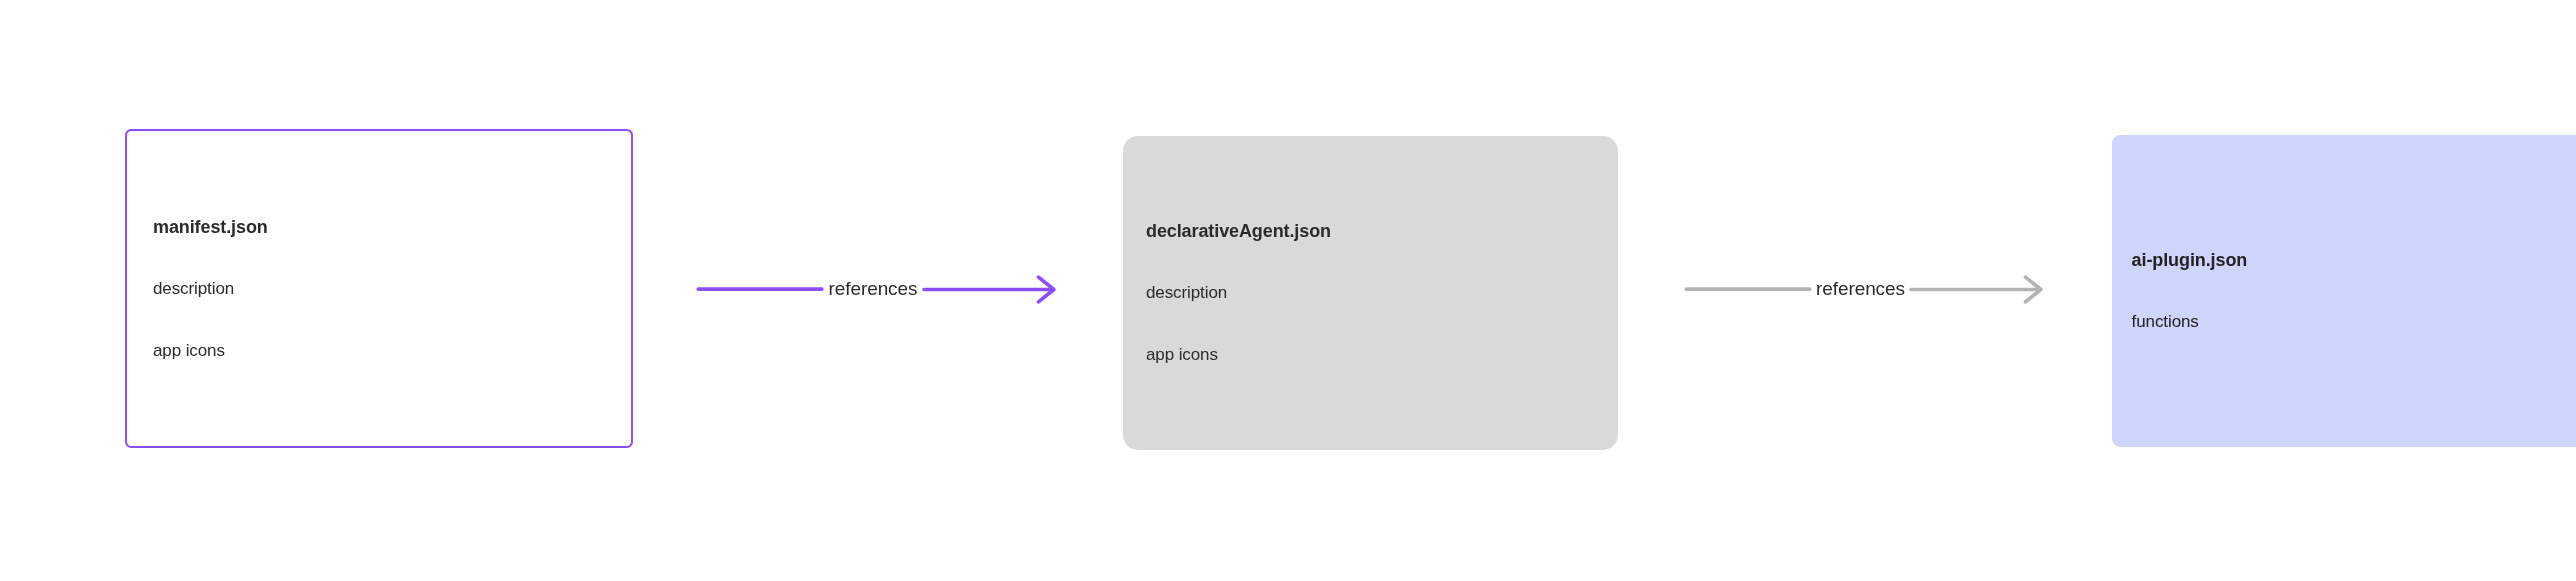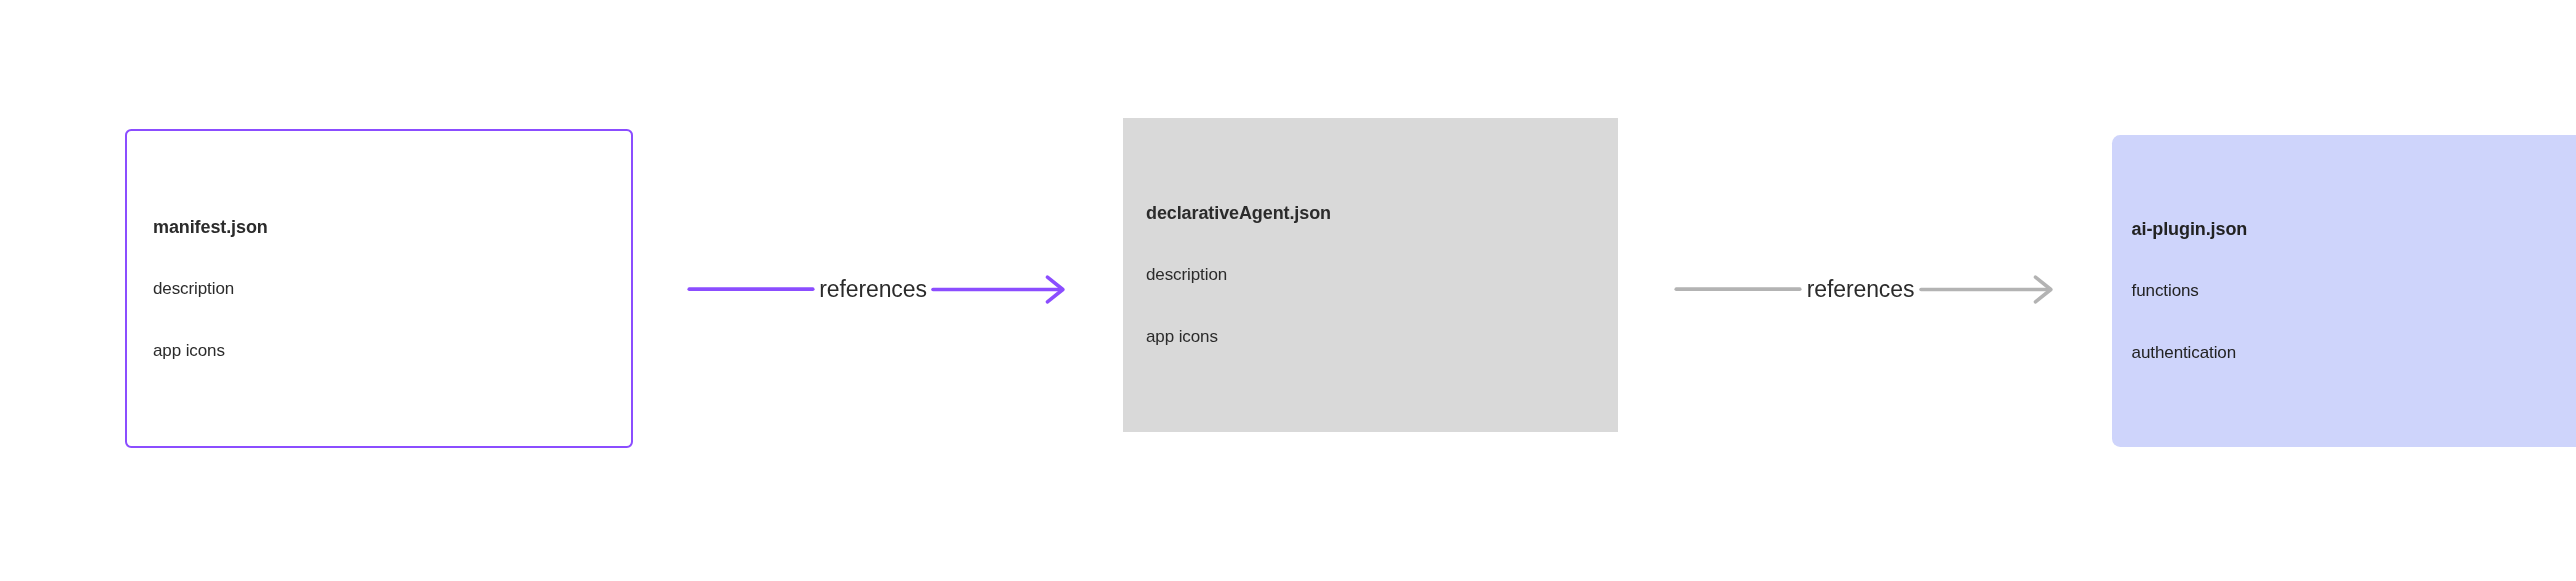--- a/index.html
+++ b/index.html
@@ -51,25 +51,25 @@
     background: #ffffff;
     border: 2.6px solid #8b4dff;
     border-radius: 6.2px;
     padding-left: 26px;
     color: #2b2b2b;
   }
 
   
   #node-declarative {
     left: 1123px;
-    top: 118px;
+    top: 136px;
     width: 495px;
     height: 314px;
     background: #d9d9d9;
-    border-radius: 0;
+    border-radius: 15px;
     padding-left: 23px;
     color: #2b2b2b;
   }
 
   
   #node-aiplugin {
     left: 2112px;
     top: 135px;
     width: 495px;
     height: 312px;
@@ -85,21 +85,21 @@
   
   .edge {
     position: absolute;
     height: 62px;
     display: flex;
     flex-direction: row;
     align-items: center;
     justify-content: center;
   }
   .edge .edge-label {
-    font-size: 23px;
+    font-size: 19px;
     color: #2b2b2b;
     white-space: nowrap;
     padding: 0 6.2px;
     letter-spacing: -0.1px;
   }
   .edge .edge-seg-left,
   .edge .edge-seg-right {
     display: block;
   }
   .edge svg { display: block; overflow: visible; }
@@ -150,17 +150,16 @@
       <svg width="134" height="31" viewBox="0 0 260 60" aria-hidden="true">
         <line x1="0" y1="30" x2="248" y2="30" stroke="#b3b3b3" stroke-width="7" stroke-linecap="round"></line>
         <polyline points="222,6 252,30 222,54" fill="none" stroke="#b3b3b3" stroke-width="7" stroke-linecap="round" stroke-linejoin="round"></polyline>
       </svg>
     </span>
   </div>
 
   <div class="node" id="node-aiplugin">
     <div class="fs-title node-title">ai-plugin.json</div>
     <div class="fs-line node-line">functions</div>
-    <div class="fs-line node-line">authentication</div>
   </div>
 
 </div>
 
 
 </body></html>

